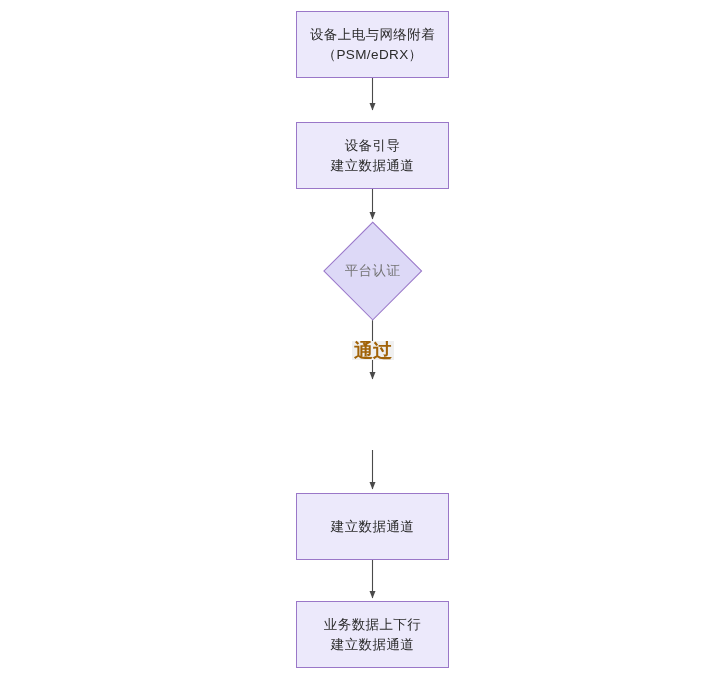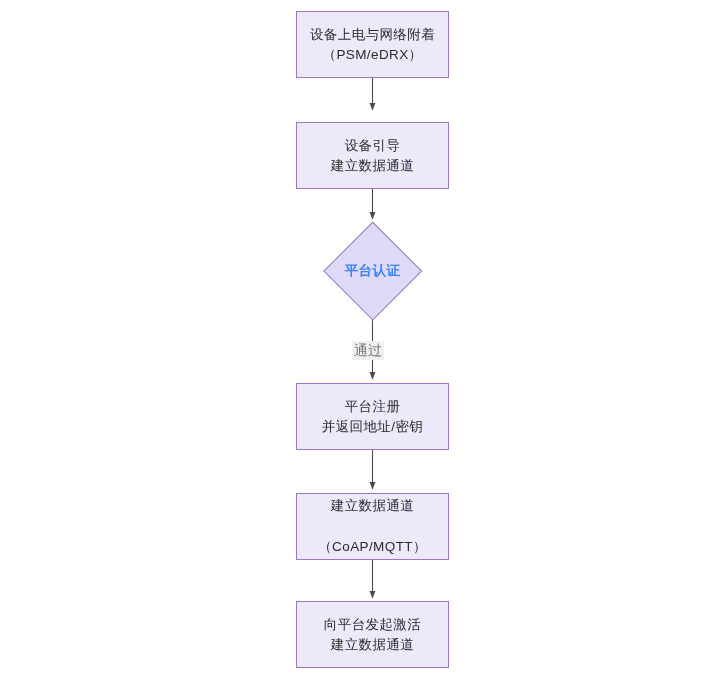--- a/index.html
+++ b/index.html
@@ -75,34 +75,34 @@
   .node-decision .diamond-label {
     position: absolute;
     left: 0;
     top: 0;
     width: 100%;
     height: 100%;
     display: flex;
     align-items: center;
     justify-content: center;
     font-size: 13.5px;
-    color: #3b82f6;
+    color: #737373;
     letter-spacing: 0.4px;
     white-space: nowrap;
-    font-weight: bold;
   }
 
   .edge-label {
     position: absolute;
     background: #f0f0f0;
-    color: #737373;
-    font-size: 14px;
+    color: #a16207;
+    font-size: 19px;
     line-height: 17px;
     padding: 1px 2px;
     white-space: nowrap;
+    font-weight: bold;
   }
 </style>
 </head>
 <body>
 
 <div id="flow-canvas">
 
   <svg class="edge-layer" width="726" height="700" viewBox="0 0 726 700">
     <defs>
       <marker id="arrowhead" markerWidth="9" markerHeight="9" refX="7.2" refY="3.4" orient="auto" markerUnits="userSpaceOnUse">
@@ -131,28 +131,23 @@
     <span class="line">建立数据通道</span>
   </div>
 
   <div class="node-decision" style="left:323.5px; top:222px;">
     <div class="diamond-shape"></div>
     <div class="diamond-label">平台认证</div>
   </div>
 
   <div class="edge-label" style="left:352px; top:341px;">通过</div>
 
-  <div class="node" style="left:296px; top:383px; width:153px; height:67px;">
-    <span class="line">平台注册</span>
-    <span class="line">并返回地址/密钥</span>
-  </div>
 
   <div class="node" style="left:296px; top:493px; width:153px; height:67px;gap:21px;">
     <span class="line">建立数据通道</span>
-    <span class="line">（CoAP/MQTT）</span>
   </div>
 
   <div class="node" style="left:296px; top:601px; width:153px; height:67px;">
-    <span class="line">向平台发起激活</span>
+    <span class="line">业务数据上下行</span>
     <span class="line">建立数据通道</span>
   </div>
 
 </div>
 
 </body></html>

